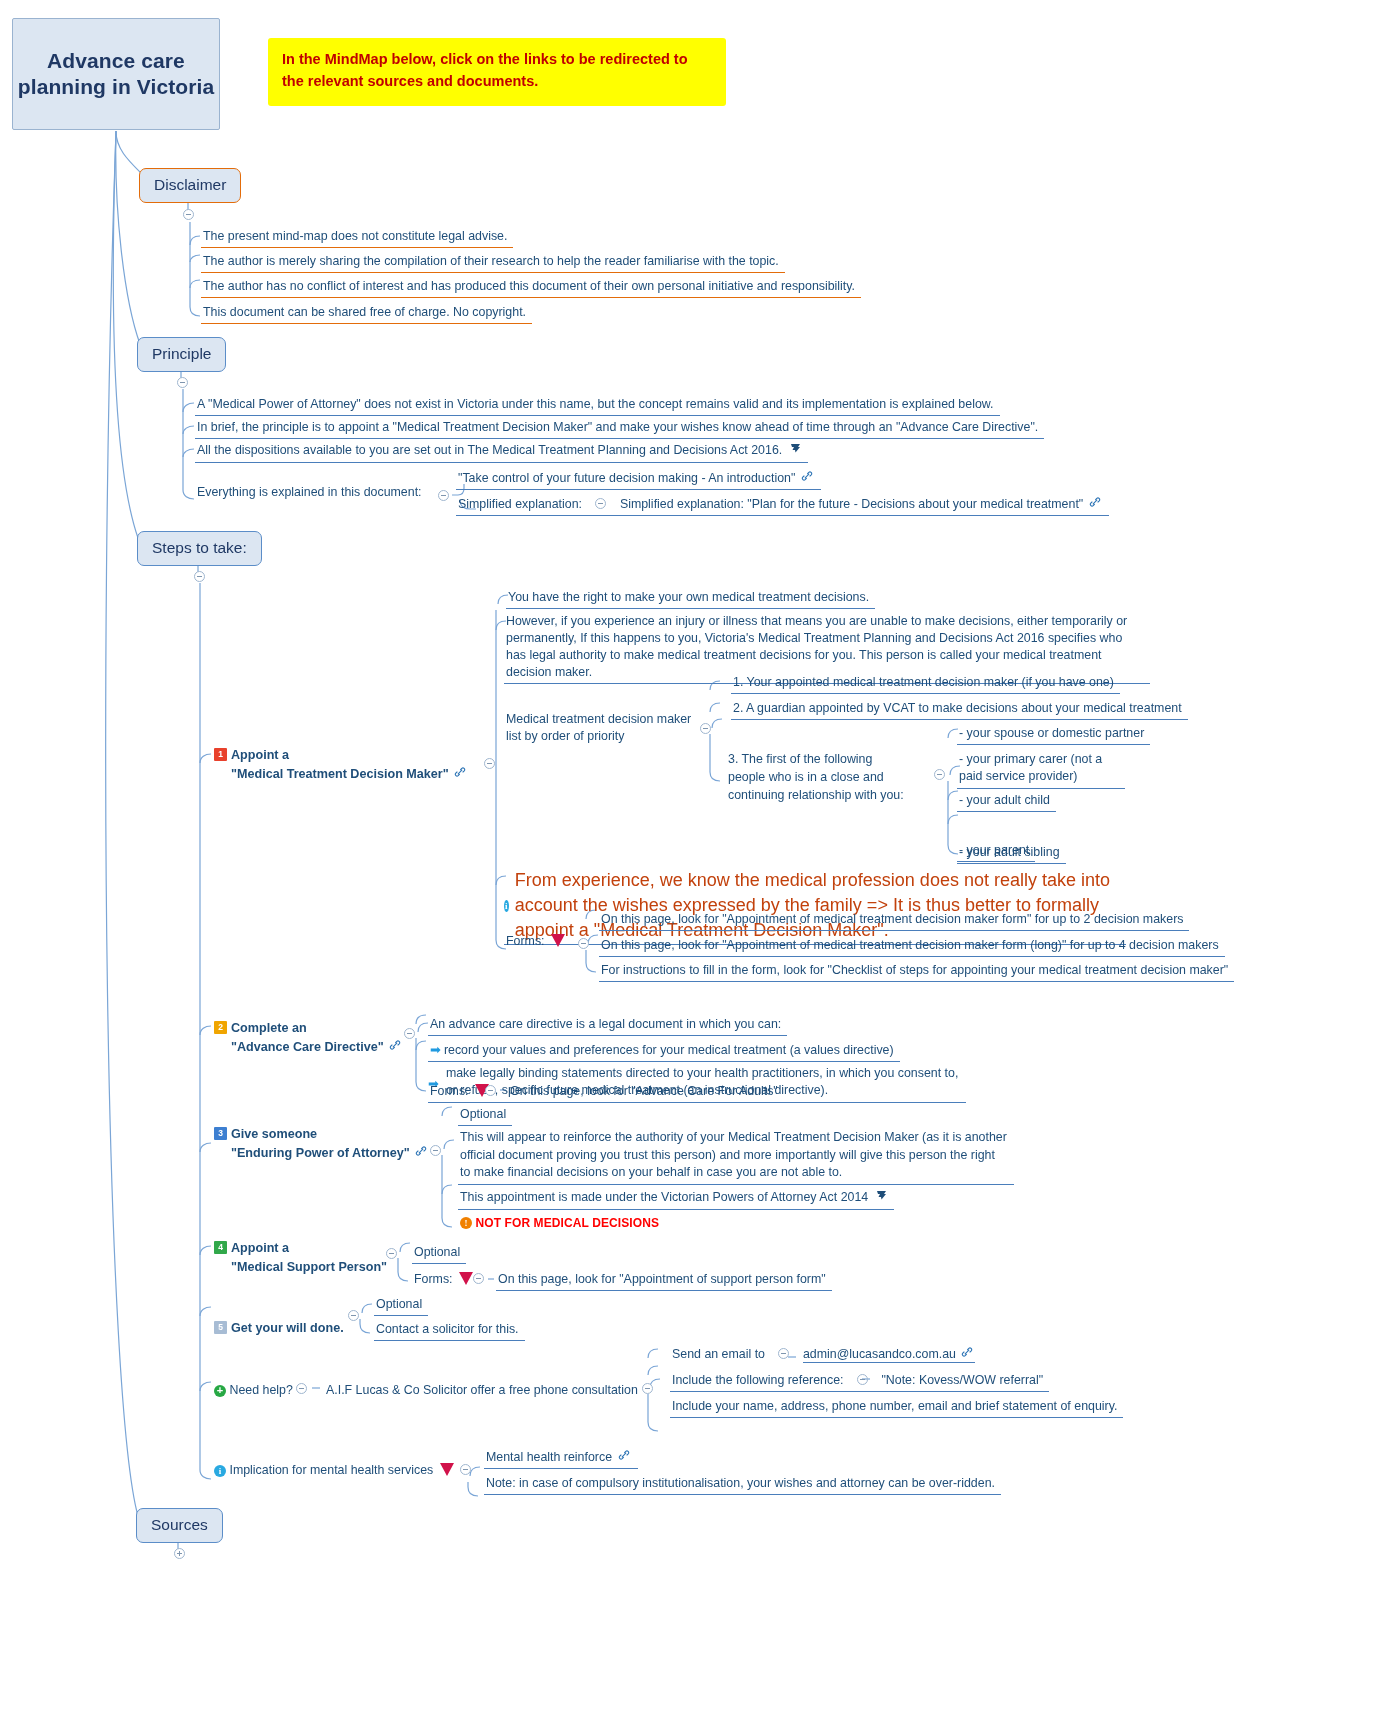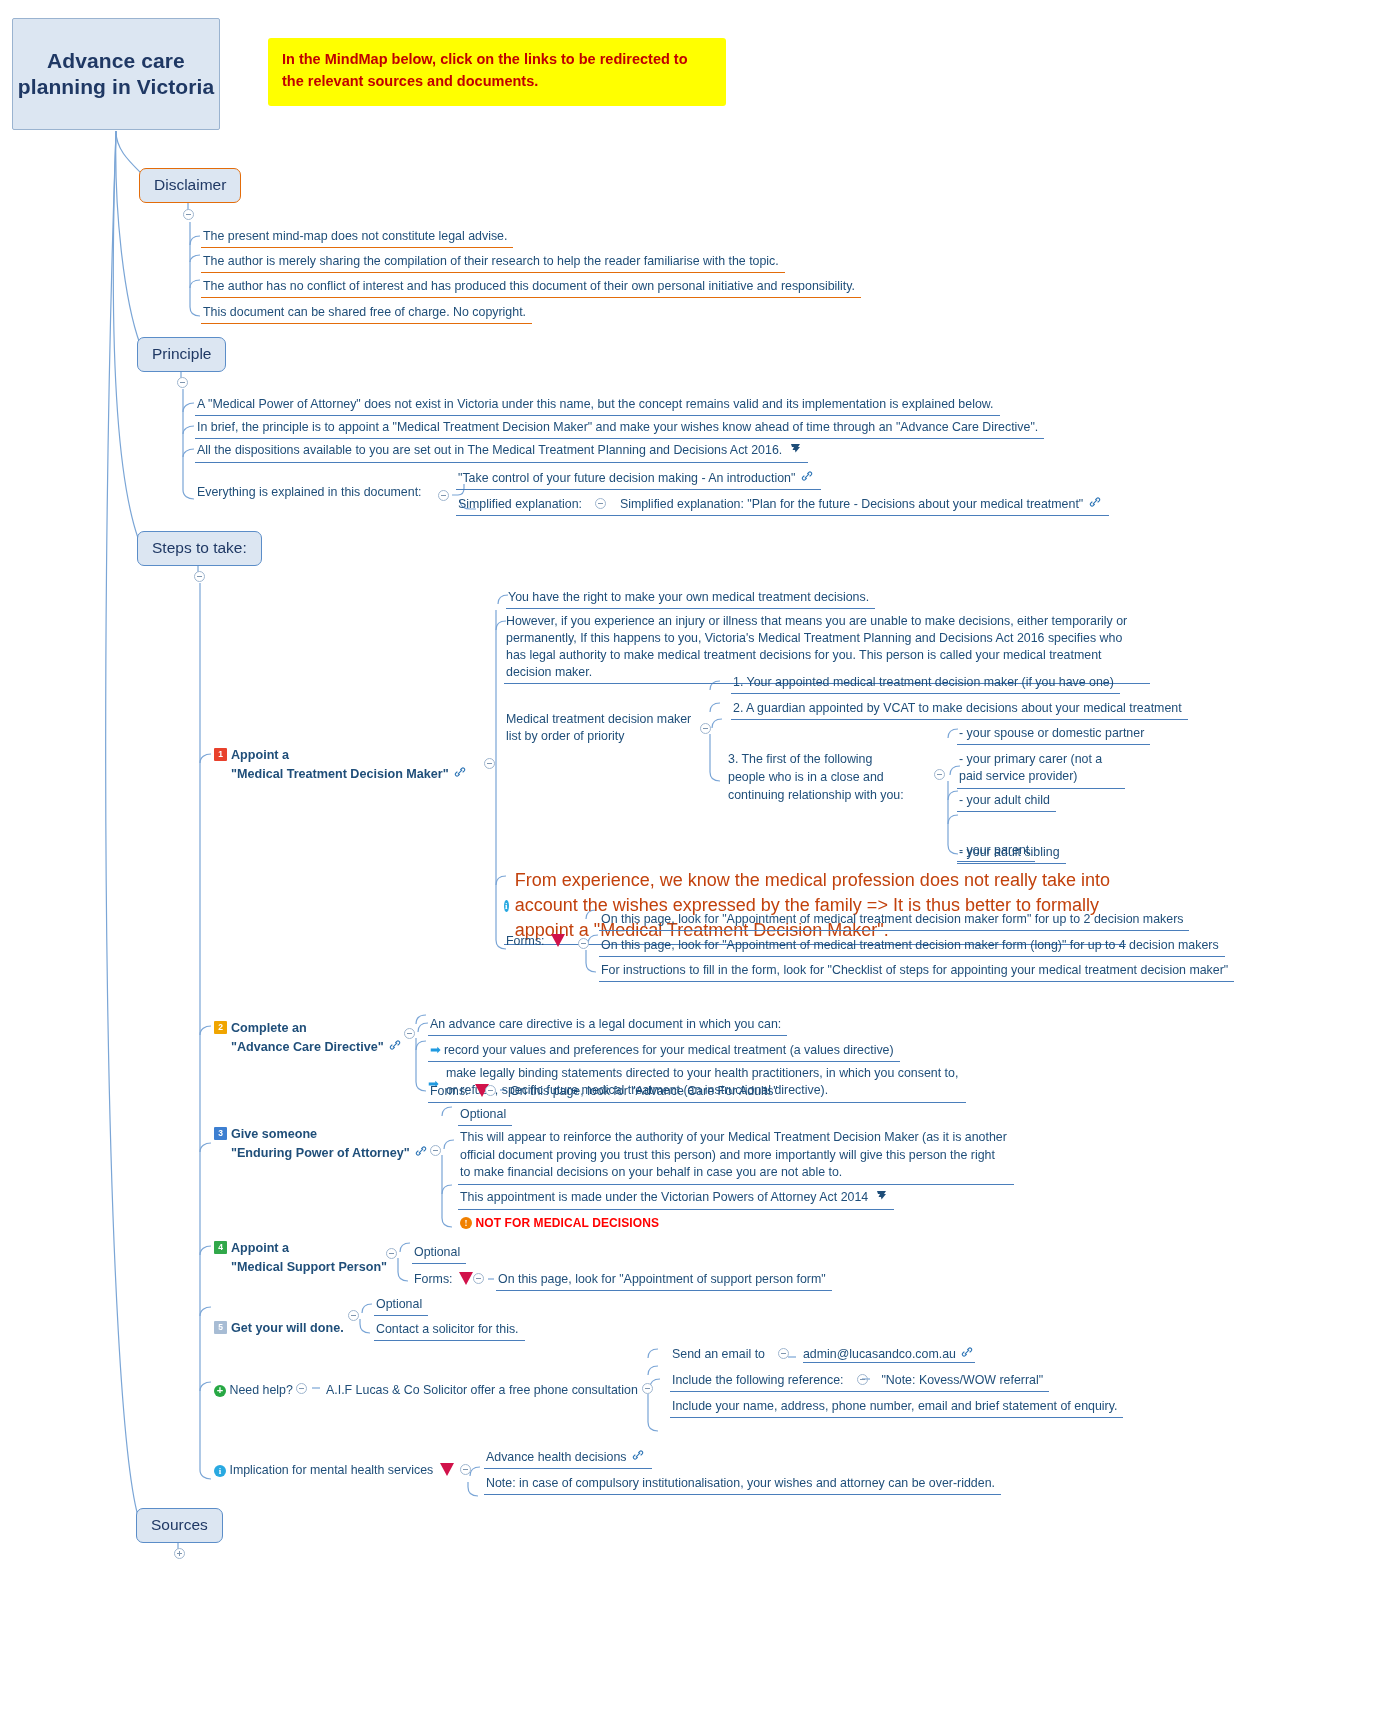--- a/index.html
+++ b/index.html
@@ -488,21 +488,21 @@
   <div class="topic" style="left:670px; top:1397px;">Include your name, address, phone number, email and brief statement of enquiry.</div>
 
   <div class="topic nb" style="left:212px; top:1461px;">
     <span class="info-dot">i</span>
     <span>Implication for mental health services</span>
     <span class="tri-down"></span>
   </div>
   <div class="collapse" style="left:460px; top:1464px;"></div>
 
   <div class="topic" style="left:484px; top:1448px;">
-    <span>Advance health decisions</span>
+    <span>Mental health reinforce</span>
     <span class="ic ic-link">
       <svg width="12" height="12" viewBox="0 0 12 12">
           <path d="M4.2 7.8 L7.8 4.2 M3 6 L1.8 7.2a1.7 1.7 0 0 0 2.4 2.4L5.4 8.4 M6.6 3.6 L7.8 2.4a1.7 1.7 0 0 1 2.4 2.4L9 6" stroke="#2e75b6" stroke-width="1.1" fill="none" stroke-linecap="round"></path>
         </svg>
     </span>
   </div>
   <div class="topic" style="left:484px; top:1474px;">Note: in case of compulsory institutionalisation, your wishes and attorney can be over-ridden.</div>
 
   <div class="branch-box" style="left:136px; top:1508px;">
     <span>Sources</span>

